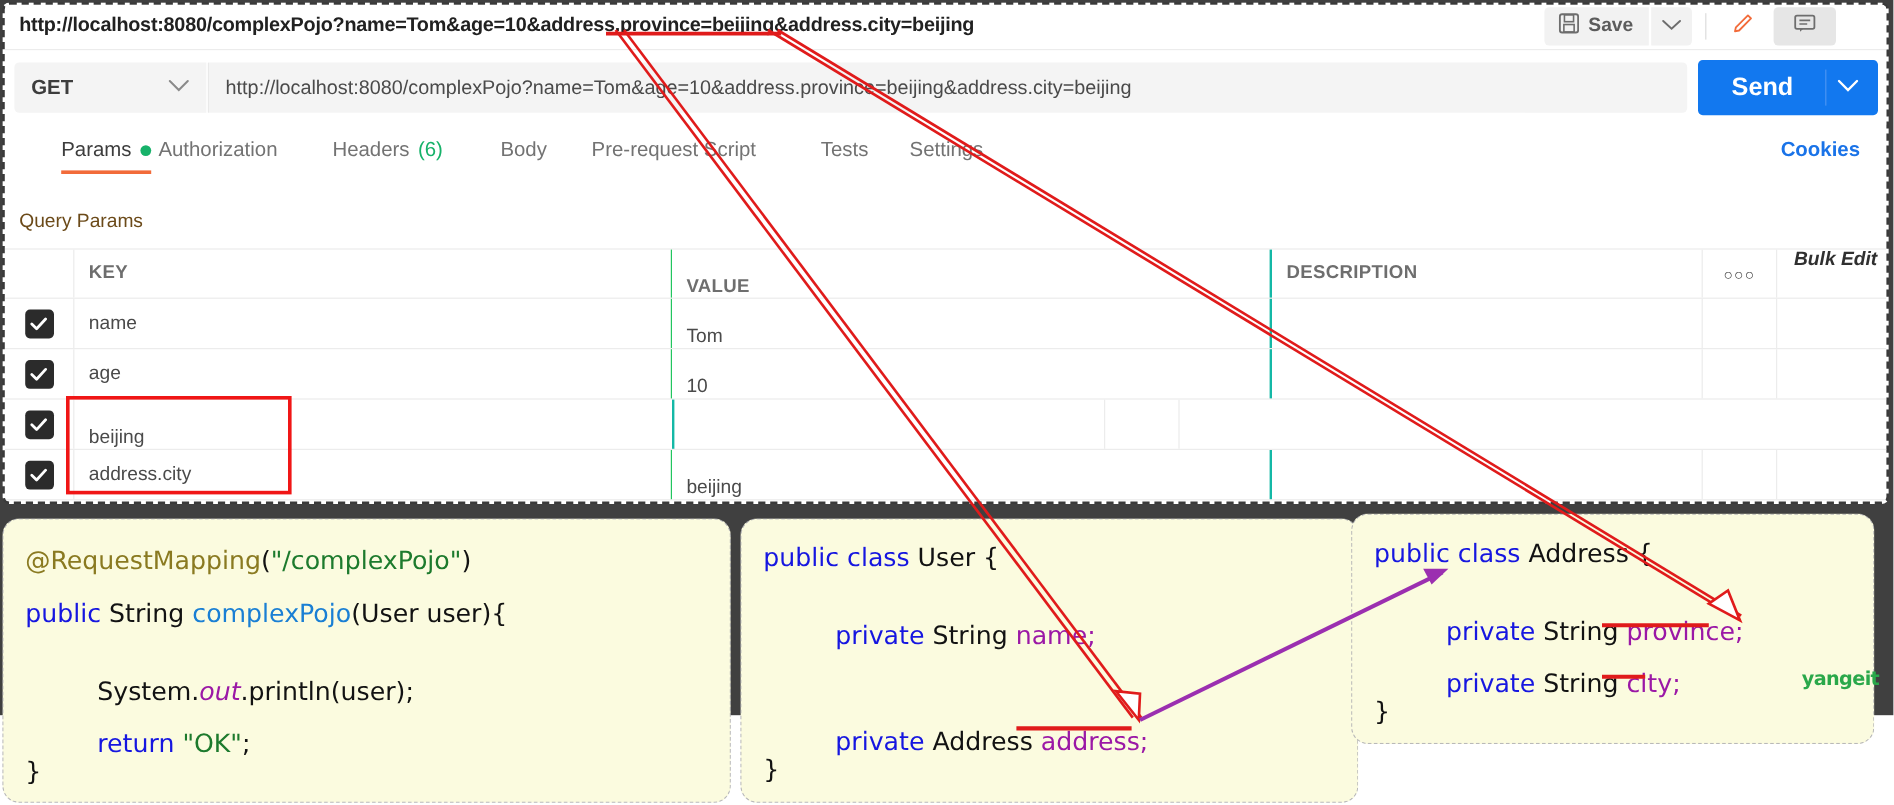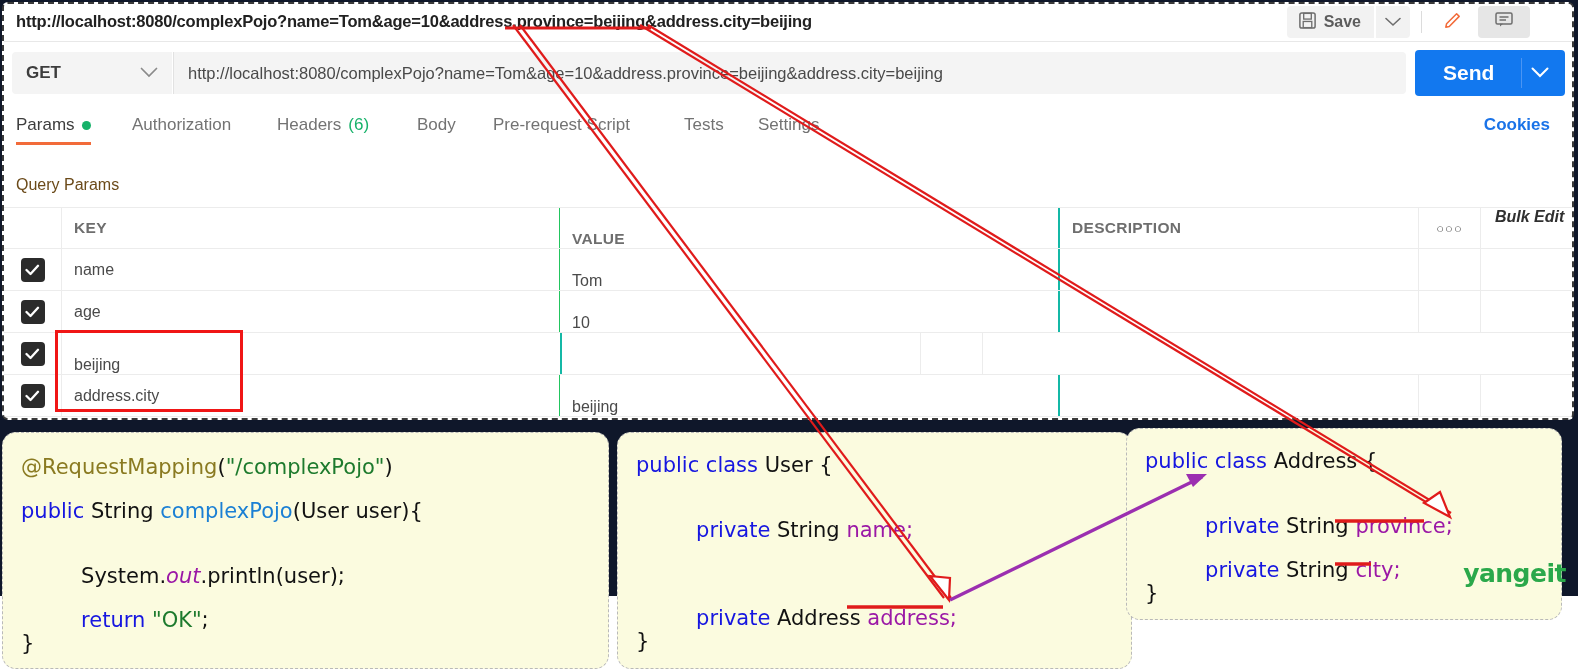--- a/index.html
+++ b/index.html
@@ -6,21 +6,21 @@
   html, body {
     width: 1578px; height: 671px;
     font-family: "Liberation Sans", sans-serif;
     background: #ffffff;
     overflow: hidden;
   }
   #root {
     position: relative;
     width: 1578px;
     height: 596px;
-    background: #0f172a;
+    background: #404040;
   }
 
   
   .app-frame {
     position: absolute;
     left: 2px; top: 2px;
     width: 1572px; height: 418px;
     border: 2px dashed #3a3a3a;
     border-radius: 6px;
     background: #ffffff;
@@ -138,21 +138,21 @@
   }
   .tab {
     position: absolute;
     top: 0;
     height: 42px;
     font-size: 17px;
     color: #737373;
     white-space: nowrap;
     display: flex; align-items: center; gap: 7px;
   }
-  .tab.active { color: #3d3d3d; }
+  .tab.active { color: #3d3d3d; margin-left: 35px; }
   .tab.active::after {
     content: "";
     position: absolute;
     left: 0; bottom: 1px;
     width: 100%; height: 3px;
     background: #f26b3a;
   }
   .green-dot {
     width: 9px; height: 9px; border-radius: 50%;
     background: #17b26a;
@@ -243,22 +243,22 @@
 
   
   svg.overlay {
     position: absolute;
     left: 0; top: 0;
     width: 1578px; height: 671px;
     pointer-events: none;
   }
   .wm {
     position: absolute;
-    right: 12px; bottom: 8px;
-    font-size: 25px;
+    right: 12px; bottom: 21px;
+    font-size: 16px;
     font-weight: bold;
     color: #2aa84a;
     font-family: "DejaVu Sans", sans-serif;
     letter-spacing: -0.5px;
   }
 </style>
 </head>
 <body>
 
 <div id="root">

